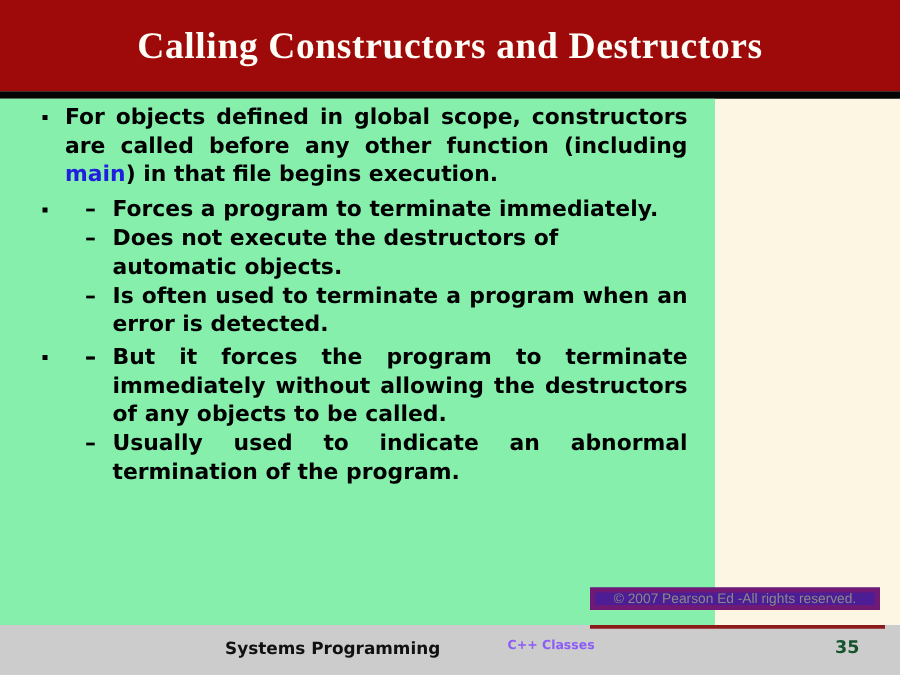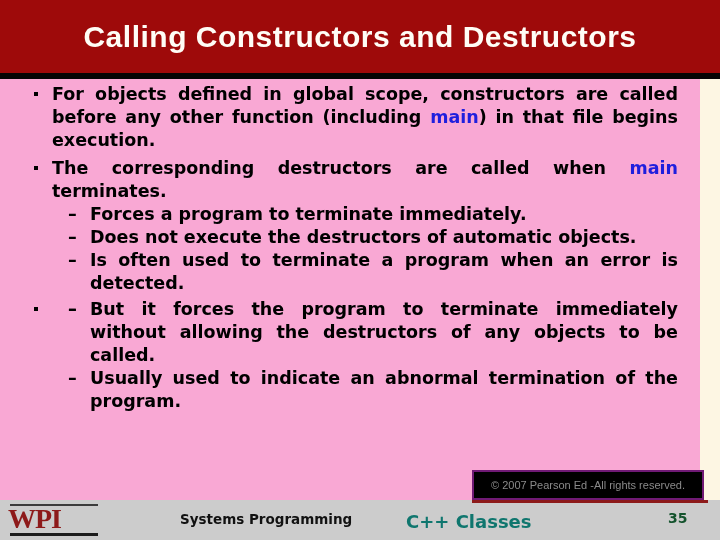--- a/index.html
+++ b/index.html
@@ -34,43 +34,43 @@
   #title-text {
     position: absolute;
     left: 0;
     top: 0;
     width: 720px;
     height: 73px;
     display: flex;
     align-items: center;
     justify-content: center;
     color: #fffdf6;
-    font-family: Liberation Sans, sans-serif;
+    font-family: Liberation Serif, serif;
     font-weight: bold;
     font-size: 30px;
     letter-spacing: 0.5px;
     white-space: nowrap;
   }
   #title-underline {
     position: absolute;
     left: 0;
     top: 73px;
     width: 720px;
     height: 6px;
     background: #050505;
   }
 
   
   #body-area {
     position: absolute;
     left: 0;
     top: 79px;
-    width: 700px;
+    width: 572px;
     height: 421px;
-    background: #f9a8d4;
+    background: #86efac;
   }
 
   .bullet-l1 {
     position: relative;
     margin: 0 22px 0 30px;
     padding-left: 22px;
     color: #000000;
     font-family: "DejaVu Sans", sans-serif;
     font-weight: bold;
     font-size: 17.5px;
@@ -118,23 +118,23 @@
     font-family: "DejaVu Sans", sans-serif;
     font-weight: bold;
   }
 
   
   #copyright-box {
     position: absolute;
     left: 472px;
     top: 470px;
     width: 232px;
-    height: 30px;
-    border: 2px solid #701a75;
-    background: #000000;
+    height: 18px;
+    border: 4px solid #701a75;
+    background: #4c1d95;
     display: flex;
     align-items: center;
     justify-content: center;
     box-sizing: border-box;
   }
   #copyright-text {
     color: #8a8a8a;
     font-family: "Liberation Sans", sans-serif;
     font-size: 11px;
     white-space: nowrap;
@@ -204,24 +204,24 @@
     color: #111111;
     font-family: "DejaVu Sans", sans-serif;
     font-weight: bold;
     font-size: 13.5px;
     white-space: nowrap;
   }
   #footer-topic {
     position: absolute;
     left: 406px;
     top: 511px;
-    color: #0f766e;
-    font-family: "DejaVu Sans", sans-serif;
-    font-weight: bold;
-    font-size: 18px;
+    color: #8b5cf6;
+    font-family: "DejaVu Sans", sans-serif;
+    font-weight: bold;
+    font-size: 10px;
     white-space: nowrap;
   }
   #footer-pagenum {
     position: absolute;
     left: 668px;
     top: 510px;
     color: #14532d;
     font-family: "DejaVu Sans", sans-serif;
     font-weight: bold;
     font-size: 14px;
@@ -239,21 +239,20 @@
 
   <div id="body-area">
 
     <div class="bullet-l1" style="margin-top:4px;">
       <span class="b-marker"></span>
       <span><span>For objects defined in global scope, constructors are called before any other function (including </span><span class="code">main</span><span>) in that file begins execution.</span></span>
     </div>
 
     <div class="bullet-l1" style="margin-top:5px;">
       <span class="b-marker"></span>
-      <span><span>The corresponding destructors are called when </span><span class="code">main</span><span> terminates.</span></span>
     </div>
 
 
     <div class="sublist">
       <div class="bullet-l2" style="text-align:left;">
         <span class="d-marker">–</span>
         <span>Forces a program to terminate immediately.</span>
       </div>
       <div class="bullet-l2" style="text-align:left;">
         <span class="d-marker">–</span>
@@ -285,23 +284,18 @@
 
   </div>
 
   <div id="copyright-box">
     <span id="copyright-text">© 2007 Pearson Ed -All rights reserved.</span>
   </div>
 
   <div id="footer"></div>
   <div id="footer-redbar"></div>
 
-  <div id="wpi-logo">
-    <div id="wpi-rule-top"></div>
-    <div id="wpi-word">WPI</div>
-    <div id="wpi-rule-bottom"></div>
-  </div>
 
   <div id="footer-course">Systems Programming</div>
   <div id="footer-topic">C++ Classes</div>
   <div id="footer-pagenum">35</div>
 
 </div>
 
 </body></html>

